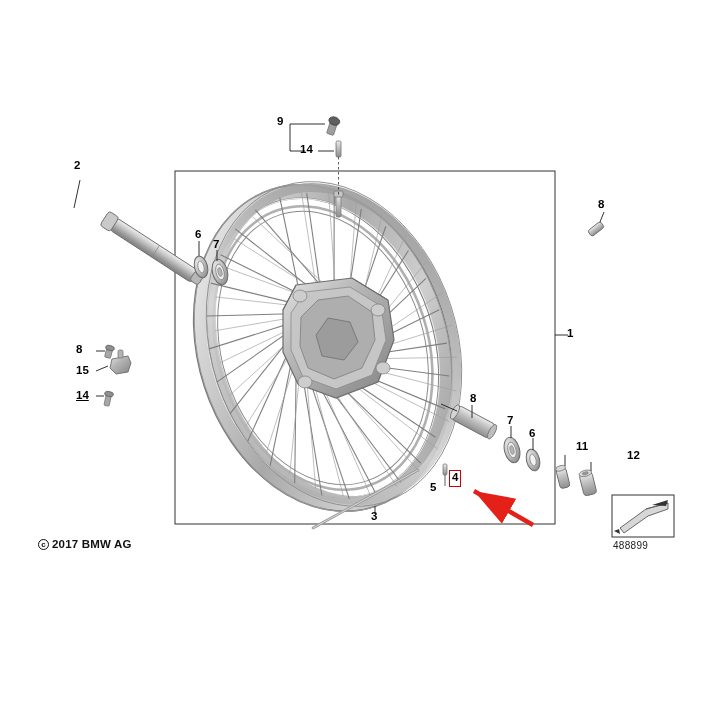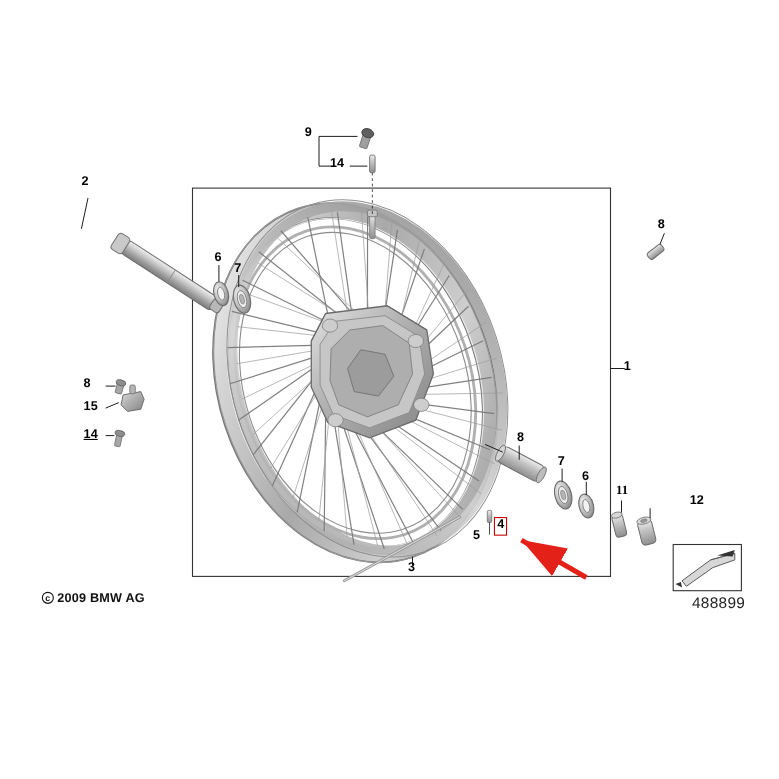--- a/index.html
+++ b/index.html
@@ -58,23 +58,23 @@
     line-height: 9px;
     text-align: center;
     font-size: 8px;
     font-weight: bold;
     margin-right: 3px;
     position: relative;
     top: -1px;
   }
   .partnum {
     position: absolute;
-    left: 629px;
+    left: 613px;
     top: 540px;
-    font-size: 14px;
+    font-size: 10px;
     color: #222222;
     letter-spacing: 0.3px;
     white-space: nowrap;
   }
 </style>
 </head>
 <body>
 
 <div id="diagram-root">
 
@@ -362,26 +362,26 @@
   <div class="callout" style="left:371px; top:511px;">3</div>
   <div class="callout boxed" style="left:449px; top:470px;">4</div>
   <div class="callout" style="left:430px; top:482px;">5</div>
   <div class="callout" style="left:195px; top:229px;">6</div>
   <div class="callout" style="left:213px; top:239px;">7</div>
   <div class="callout" style="left:529px; top:428px;">6</div>
   <div class="callout" style="left:507px; top:415px;">7</div>
   <div class="callout" style="left:470px; top:393px;">8</div>
   <div class="callout" style="left:277px; top:116px;">9</div>
   <div class="callout" style="left:300px; top:144px;">14</div>
-  <div class="callout" style="left:560px; top:441px;font-family:Liberation Serif, serif;">11</div>
+  <div class="callout" style="left:576px; top:441px;">11</div>
   <div class="callout" style="left:585px; top:450px;margin-left:42px;">12</div>
   <div class="callout" style="left:598px; top:199px;">8</div>
   <div class="callout" style="left:76px;  top:390px;text-decoration:underline;">14</div>
   <div class="callout" style="left:76px;  top:365px;text-align:right;">15</div>
   <div class="callout" style="left:76px;  top:344px;">8</div>
 
   <div class="copyright">
-    <span class="csym">c</span><span>2009 BMW AG</span>
+    <span class="csym">c</span><span>2017 BMW AG</span>
   </div>
 
   <div class="partnum">488899</div>
 
 </div>
 
 </body></html>

